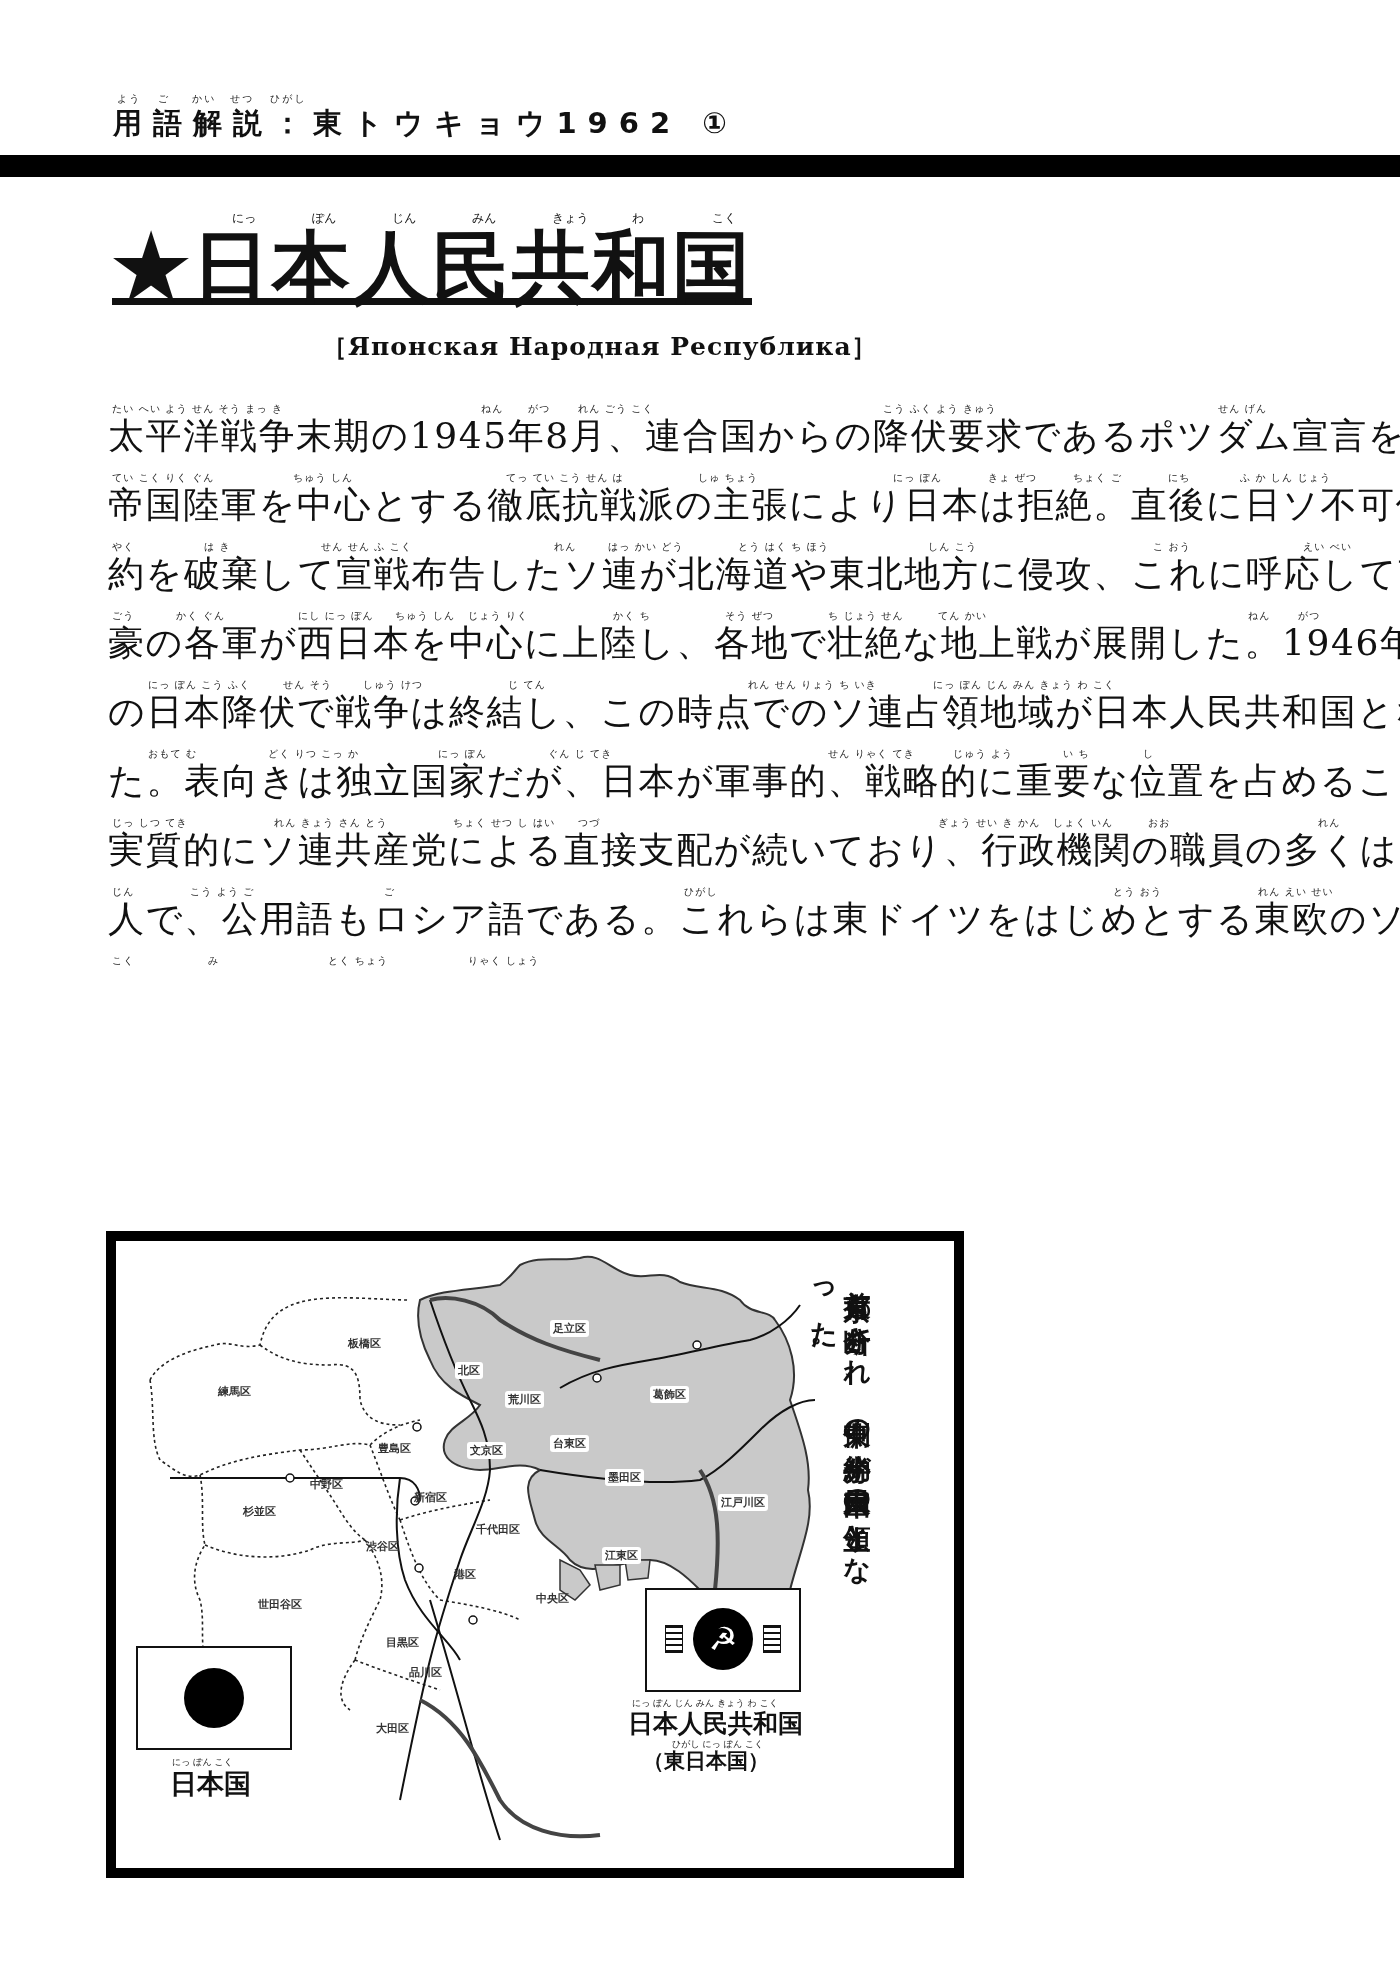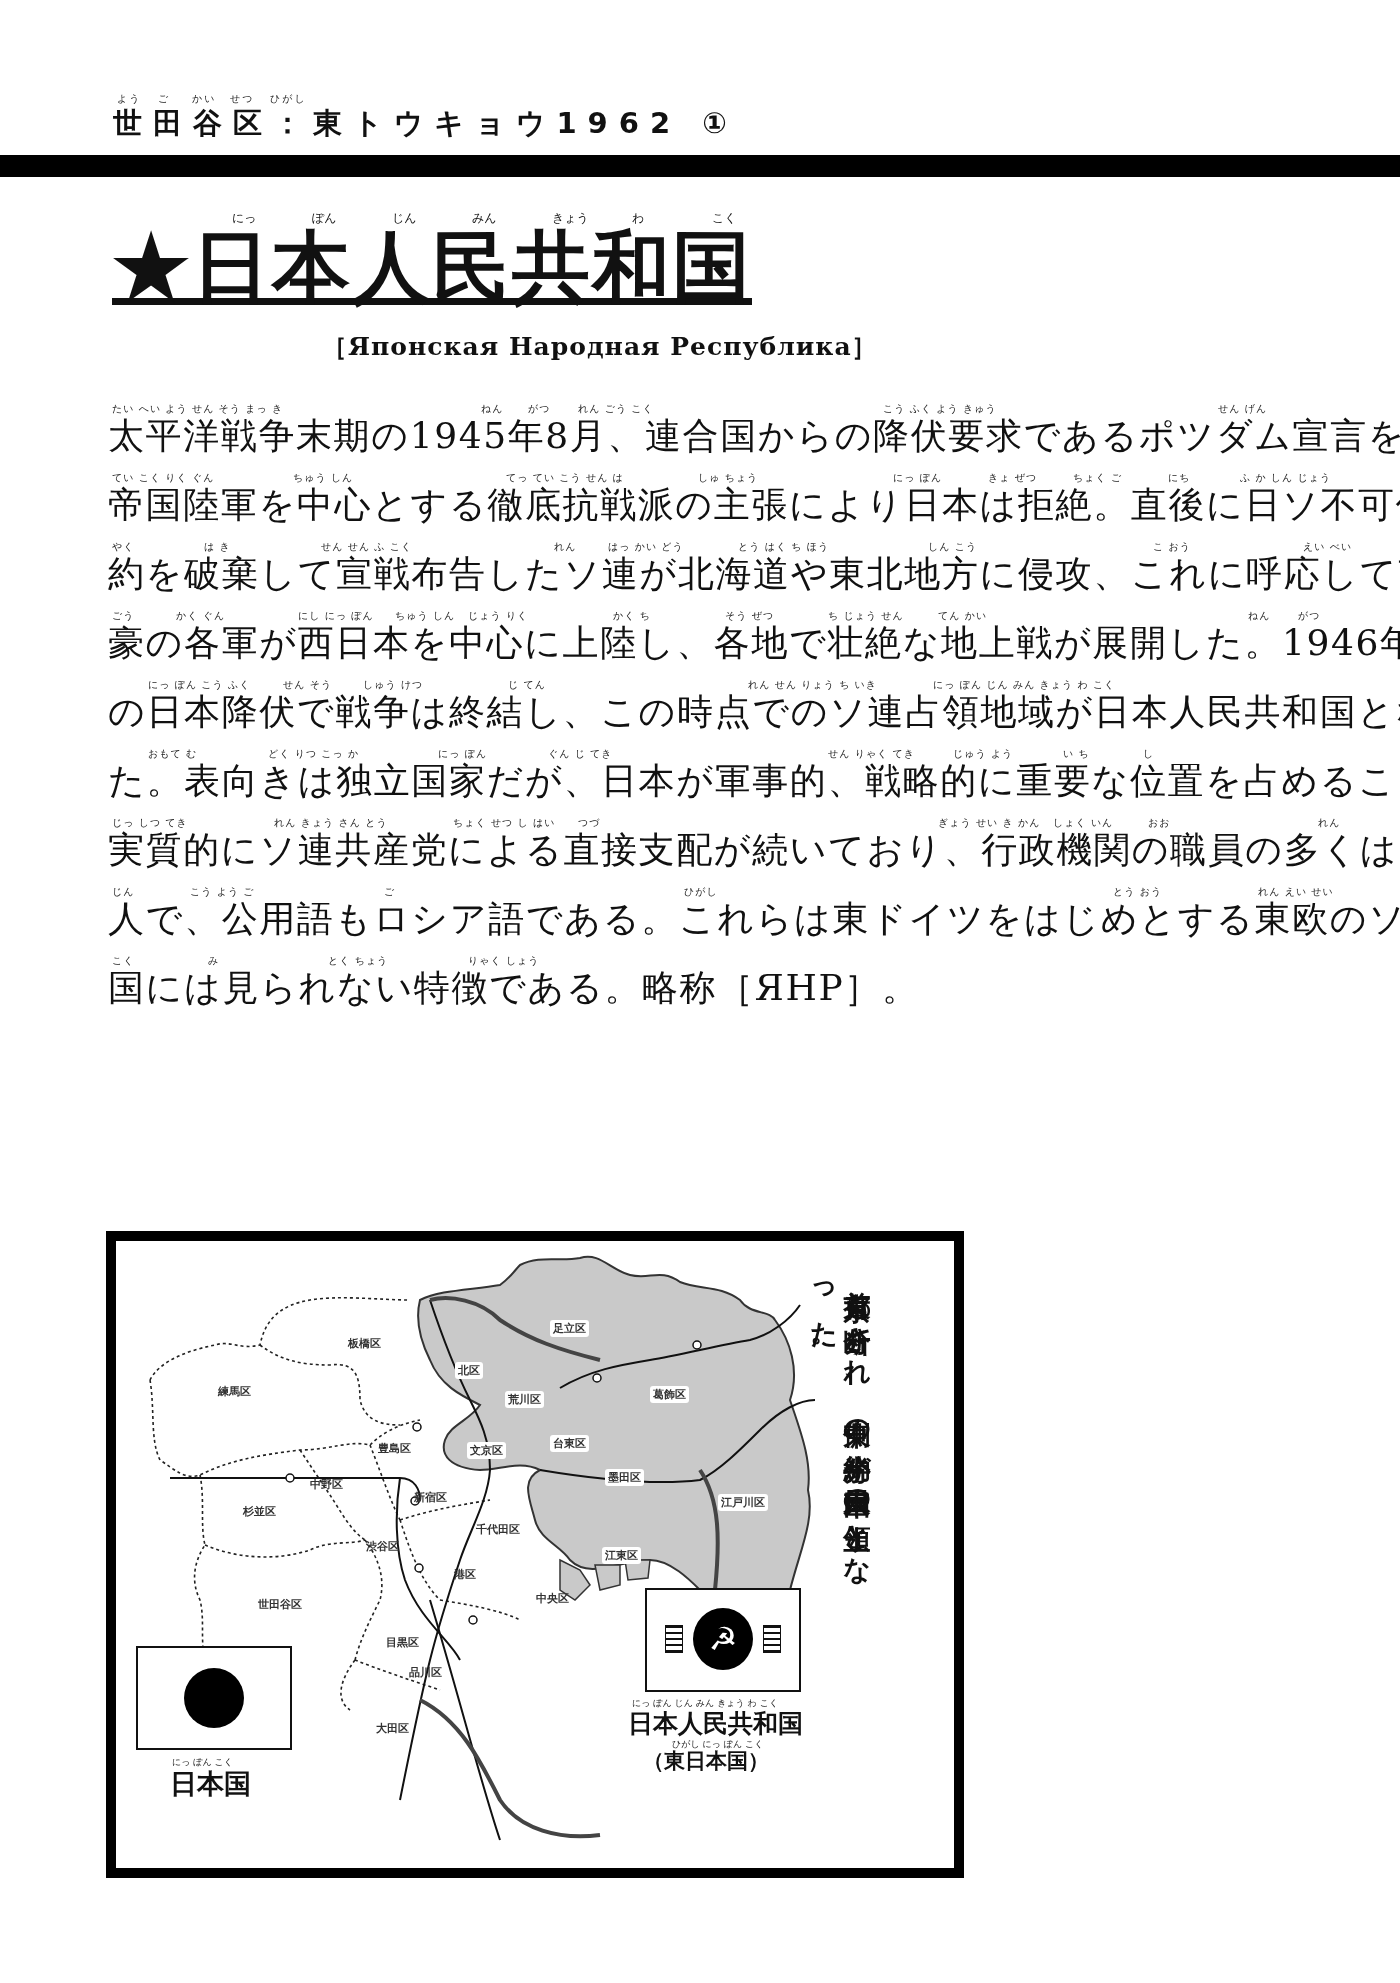--- a/index.html
+++ b/index.html
@@ -73,21 +73,21 @@
 <body>
 
 <div class="abs" style="left:0;top:0;width:1292px;height:180px;">
   <div id="hdr-ruby-wrap">
       <div class="abs hdr-ruby" style="left: 117px;">よう</div>
       <div class="abs hdr-ruby" style="left: 158px;">ご</div>
       <div class="abs hdr-ruby" style="left: 192px;">かい</div>
       <div class="abs hdr-ruby" style="left: 230px;">せつ</div>
       <div class="abs hdr-ruby" style="left: 270px;">ひがし</div>
     </div>
-  <div class="abs hdr-title">世田谷区：東トウキョウ1962 ①</div>
+  <div class="abs hdr-title">用語解説：東トウキョウ1962 ①</div>
   <div class="abs hdr-bar"></div>
 </div>
 
 <div id="heading-ruby-wrap">
     <div class="abs heading-ruby" style="left: 232px;">にっ</div>
     <div class="abs heading-ruby" style="left: 312px;">ぽん</div>
     <div class="abs heading-ruby" style="left: 392px;">じん</div>
     <div class="abs heading-ruby" style="left: 472px;">みん</div>
     <div class="abs heading-ruby" style="left: 552px;">きょう</div>
     <div class="abs heading-ruby" style="left: 632px;">わ</div>
@@ -180,21 +180,20 @@
     <div class="body-line">
       <span class="txt">人で、公用語もロシア語である。これらは東ドイツをはじめとする東欧のソ連衛星</span>
       <span class="rb" style="left: 4px;">じん</span>
       <span class="rb" style="left: 82px;">こう よう ご</span>
       <span class="rb" style="left: 276px;">ご</span>
       <span class="rb" style="left: 576px;">ひがし</span>
       <span class="rb" style="left: 1005px;">とう おう</span>
       <span class="rb" style="left: 1150px;">れん えい せい</span>
     </div>
     <div class="body-line">
-      <span class="txt">国には見られない特徴である。略称［ЯНР］。</span>
       <span class="rb" style="left: 4px;">こく</span>
       <span class="rb" style="left: 100px;">み</span>
       <span class="rb" style="left: 220px;">とく ちょう</span>
       <span class="rb" style="left: 360px;">りゃく しょう</span>
     </div>
   </div>
 
 <div class="abs frame"></div>
 
 <svg class="abs map-svg" width="818" height="607" viewBox="116 1241 818 607">

